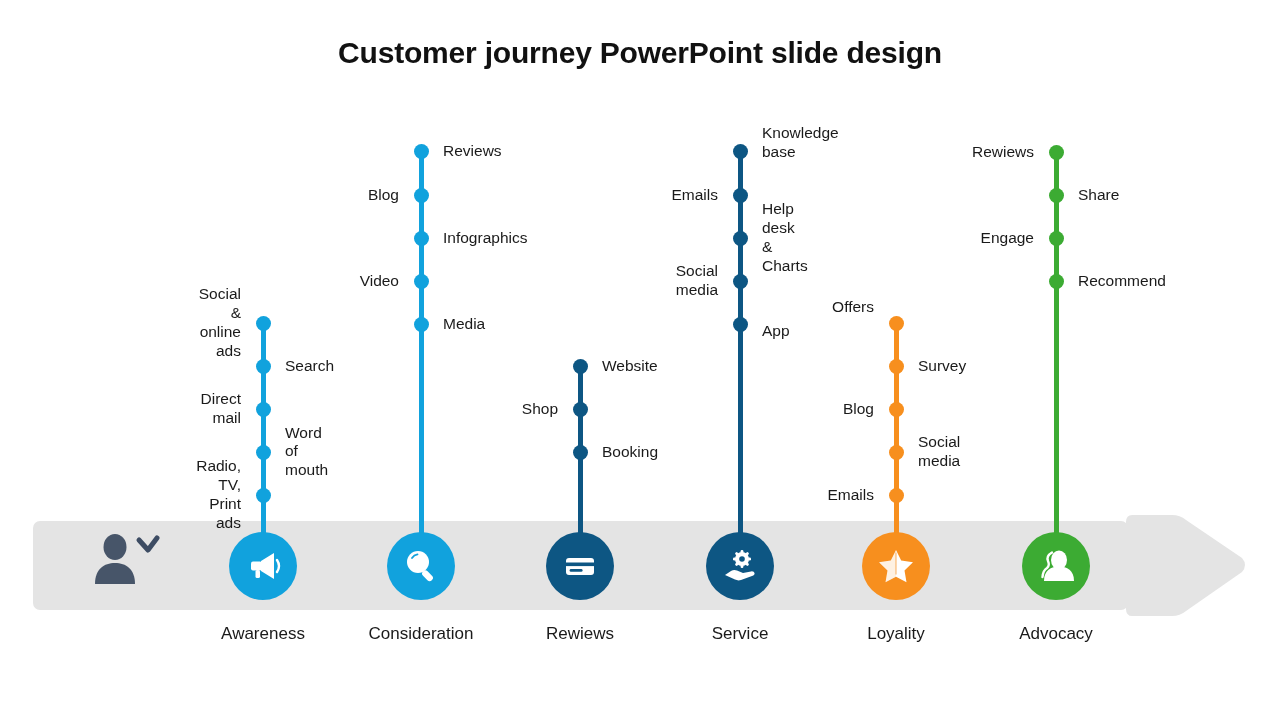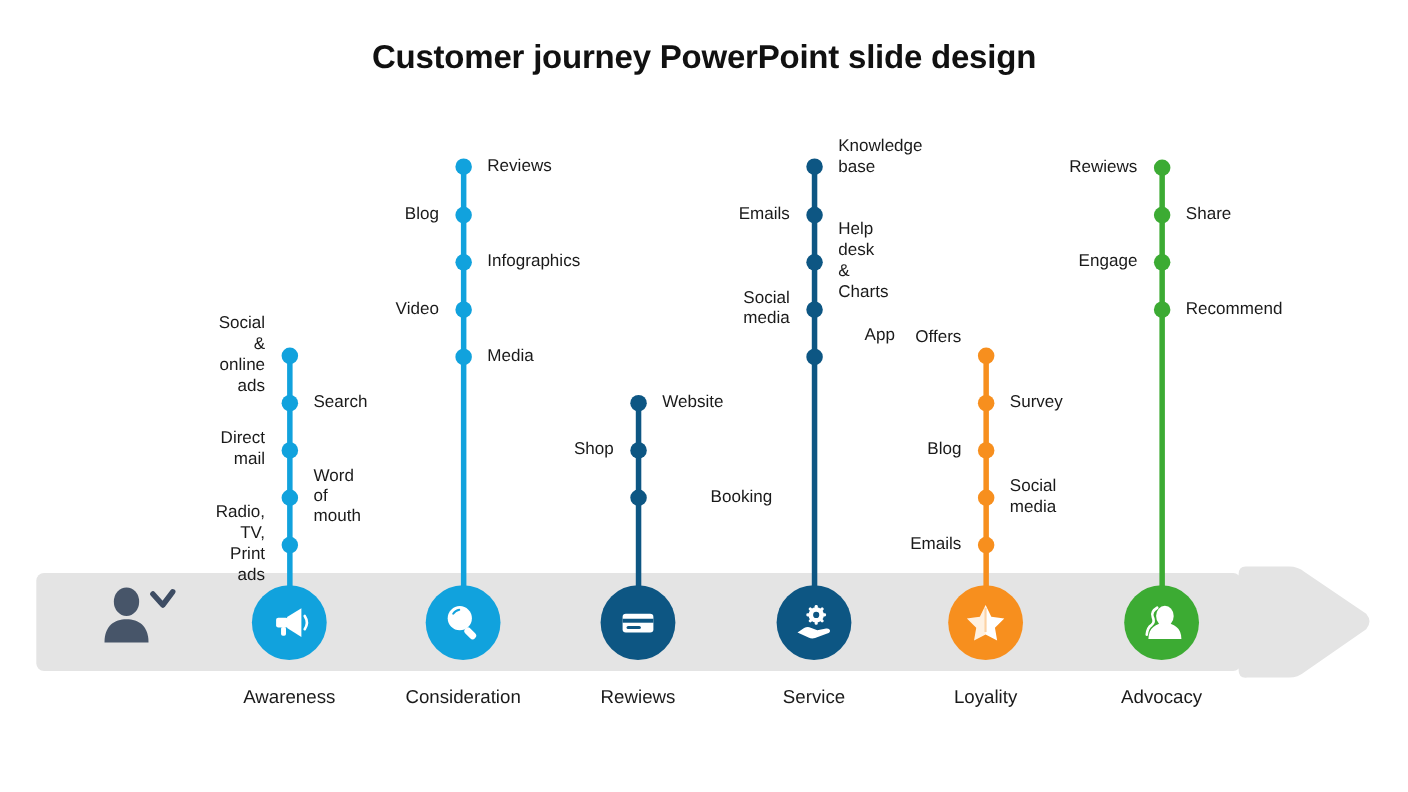--- a/index.html
+++ b/index.html
@@ -195,21 +195,21 @@
         </div>
         <div class="stage-name">Consideration</div>
       </div>
       <div class="column" style="left: 580px;">
         <div class="stem" style="top: 366px; height: 174px; background: rgb(13, 86, 131);"></div>
         <div class="dot" style="top: 366px; background: rgb(13, 86, 131);"></div>
         <div class="node-label right" style="top: 356.5px;">Website</div>
         <div class="dot" style="top: 409px; background: rgb(13, 86, 131);"></div>
         <div class="node-label left" style="top: 399.5px;">Shop</div>
         <div class="dot" style="top: 452px; background: rgb(13, 86, 131);"></div>
-        <div class="node-label right" style="top: 442.5px; margin-left: 44px;">Booking</div>
+        <div class="node-label right" style="top: 442.5px;">Booking</div>
         <div class="stage-icon" style="background: rgb(13, 86, 131);">
           <span>
             <svg width="38" height="38" viewBox="0 0 38 38">
               <rect x="5" y="11" width="28" height="17" rx="3" fill="#fff"></rect>
               <rect x="5" y="15.5" width="28" height="3.6" fill="#0d5683"></rect>
               <rect x="8.6" y="22" width="13" height="2.8" rx="1.4" fill="#0d5683"></rect>
             </svg>
           </span>
         </div>
         <div class="stage-name">Rewiews</div>
@@ -220,21 +220,21 @@
         <div class="node-label right" style="top: 124px;">Knowledge
 base</div>
         <div class="dot" style="top: 195px; background: rgb(13, 86, 131);"></div>
         <div class="node-label left" style="top: 185.5px;">Emails</div>
         <div class="dot" style="top: 238px; background: rgb(13, 86, 131);"></div>
         <div class="node-label right" style="top: 200px;">Help desk &amp;
 Charts</div>
         <div class="dot" style="top: 281px; background: rgb(13, 86, 131);"></div>
         <div class="node-label left" style="top: 262px;">Social media</div>
         <div class="dot" style="top: 324px; background: rgb(13, 86, 131);"></div>
-        <div class="node-label right" style="top: 296px; margin-left: 24px;">App</div>
+        <div class="node-label right" style="top: 322px;">App</div>
         <div class="stage-icon" style="background: rgb(13, 86, 131);">
           <span>
             <svg width="38" height="38" viewBox="0 0 38 38">
               <g fill="#fff">
                 <circle cx="21" cy="12" r="7"></circle>
                 <rect x="19.6" y="3" width="2.8" height="18" rx="1.2"></rect>
                 <rect x="12" y="10.6" width="18" height="2.8" rx="1.2"></rect>
                 <rect x="19.6" y="3" width="2.8" height="18" rx="1.2" transform="rotate(45 21 12)"></rect>
                 <rect x="19.6" y="3" width="2.8" height="18" rx="1.2" transform="rotate(-45 21 12)"></rect>
               </g>

